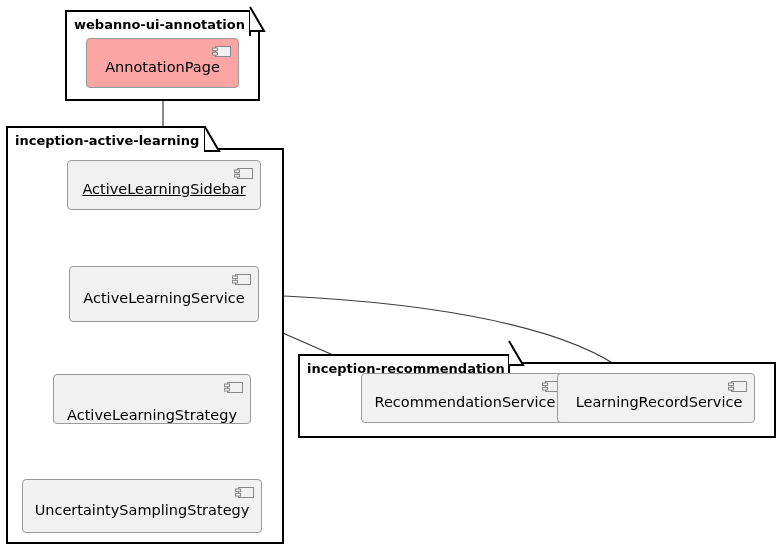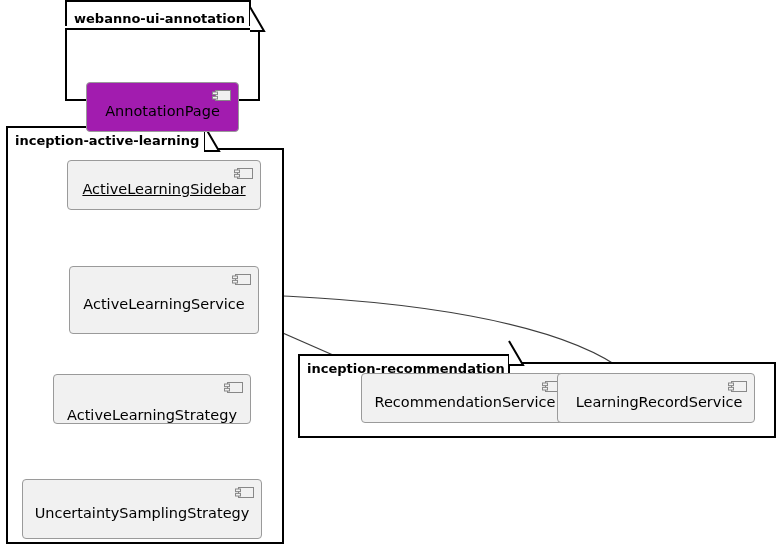--- a/index.html
+++ b/index.html
@@ -97,21 +97,21 @@
         <path d="M 158,316 L 152,374" fill="none" stroke="#3D3D3D" stroke-width="1.2"></path>
         <path d="M 155,479 L 147,443" fill="none" stroke="#3D3D3D" stroke-width="1.2" marker-end="url(#hollow-triangle)"></path>
         <path d="M 259,295 C 400,300 560,320 627,373" fill="none" stroke="#3D3D3D" stroke-width="1.2"></path>
         <path d="M 244,316 L 374,373" fill="none" stroke="#3D3D3D" stroke-width="1.2"></path>
       </g>
   </svg>
 
   <div id="packages-group">
       <div>
         <div class="package-body" style="left: 65px; top: 28px; width: 195px; height: 73px; border-color: rgb(0, 0, 0);"></div>
-        <div class="package-tab" style="left: 65px; top: 0; width: 186px; height: 26px; border-color: rgb(0, 0, 0); align-items: flex-end;">
+        <div class="package-tab" style="left: 65px; top: 10px; width: 186px; height: 26px; border-color: rgb(0, 0, 0);">
           <span>webanno-ui-annotation</span>
         </div>
         <svg class="package-tab-corner" width="18" height="28" style="left: 249px; top: 6px;">
           <path d="M 1,1 L 15,25 L 1,25" fill="#ffffff" stroke="#000000" stroke-width="2" stroke-linejoin="miter"></path>
         </svg>
       </div>
       <div>
         <div class="package-body" style="left: 6px; top: 148px; width: 278px; height: 396px; border-color: rgb(0, 0, 0);"></div>
         <div class="package-tab" style="left: 6px; top: 126px; width: 200px; height: 26px; border-color: rgb(0, 0, 0);">
           <span>inception-active-learning</span>
@@ -124,61 +124,61 @@
         <div class="package-body" style="left: 298px; top: 362px; width: 478px; height: 76px; border-color: rgb(0, 0, 0);"></div>
         <div class="package-tab" style="left: 298px; top: 354px; width: 212px; height: 26px; border-color: rgb(0, 0, 0);">
           <span>inception-recommendation</span>
         </div>
         <svg class="package-tab-corner" width="18" height="28" style="left: 508px; top: 340px;">
           <path d="M 1,1 L 15,25 L 1,25" fill="#ffffff" stroke="#000000" stroke-width="2" stroke-linejoin="miter"></path>
         </svg>
       </div>
     </div>
   <div id="components-group">
-      <div class="component" style="left: 86px; top: 38px; width: 153px; height: 50px; background: #a21caf; border-color: rgb(154, 154, 154); margin-top: 44px;">
+      <div class="component" style="left: 86px; top: 38px; width: 153px; height: 50px; background: #fca5a5; border-color: rgb(154, 154, 154);">
         <svg class="comp-icon" viewBox="0 0 20 13">
           <g fill="#F1F1F1" stroke="#888888" stroke-width="1">
             <rect x="3.5" y="1.5" width="15" height="10"></rect>
             <rect x="0.5" y="3" width="5" height="2.6"></rect>
             <rect x="0.5" y="7.4" width="5" height="2.6"></rect>
           </g>
         </svg>
         <span class="component-label">AnnotationPage</span>
       </div>
       <div class="component" style="left: 67px; top: 160px; width: 194px; height: 50px; background: rgb(241, 241, 241); border-color: rgb(154, 154, 154); text-decoration: underline;">
         <svg class="comp-icon" viewBox="0 0 20 13">
           <g fill="#F1F1F1" stroke="#888888" stroke-width="1">
             <rect x="3.5" y="1.5" width="15" height="10"></rect>
             <rect x="0.5" y="3" width="5" height="2.6"></rect>
             <rect x="0.5" y="7.4" width="5" height="2.6"></rect>
           </g>
         </svg>
         <span class="component-label">ActiveLearningSidebar</span>
       </div>
-      <div class="component" style="left: 69px; top: 266px; width: 190px; height: 68px; background: rgb(241, 241, 241); border-color: rgb(154, 154, 154);">
+      <div class="component" style="left: 69px; top: 266px; width: 190px; height: 56px; background: rgb(241, 241, 241); border-color: rgb(154, 154, 154);">
         <svg class="comp-icon" viewBox="0 0 20 13">
           <g fill="#F1F1F1" stroke="#888888" stroke-width="1">
             <rect x="3.5" y="1.5" width="15" height="10"></rect>
             <rect x="0.5" y="3" width="5" height="2.6"></rect>
             <rect x="0.5" y="7.4" width="5" height="2.6"></rect>
           </g>
         </svg>
         <span class="component-label">ActiveLearningService</span>
       </div>
       <div class="component" style="left: 53px; top: 374px; width: 198px; height: 50px; background: rgb(241, 241, 241); border-color: rgb(154, 154, 154); align-items: flex-end;">
         <svg class="comp-icon" viewBox="0 0 20 13">
           <g fill="#F1F1F1" stroke="#888888" stroke-width="1">
             <rect x="3.5" y="1.5" width="15" height="10"></rect>
             <rect x="0.5" y="3" width="5" height="2.6"></rect>
             <rect x="0.5" y="7.4" width="5" height="2.6"></rect>
           </g>
         </svg>
         <span class="component-label">ActiveLearningStrategy</span>
       </div>
-      <div class="component" style="left: 22px; top: 479px; width: 240px; height: 60px; background: rgb(241, 241, 241); border-color: rgb(154, 154, 154);">
+      <div class="component" style="left: 22px; top: 479px; width: 240px; height: 54px; background: rgb(241, 241, 241); border-color: rgb(154, 154, 154);">
         <svg class="comp-icon" viewBox="0 0 20 13">
           <g fill="#F1F1F1" stroke="#888888" stroke-width="1">
             <rect x="3.5" y="1.5" width="15" height="10"></rect>
             <rect x="0.5" y="3" width="5" height="2.6"></rect>
             <rect x="0.5" y="7.4" width="5" height="2.6"></rect>
           </g>
         </svg>
         <span class="component-label">UncertaintySamplingStrategy</span>
       </div>
       <div class="component" style="left: 316px; top: 373px; width: 208px; height: 50px; background: rgb(241, 241, 241); border-color: rgb(154, 154, 154); margin-left: 45px;">

